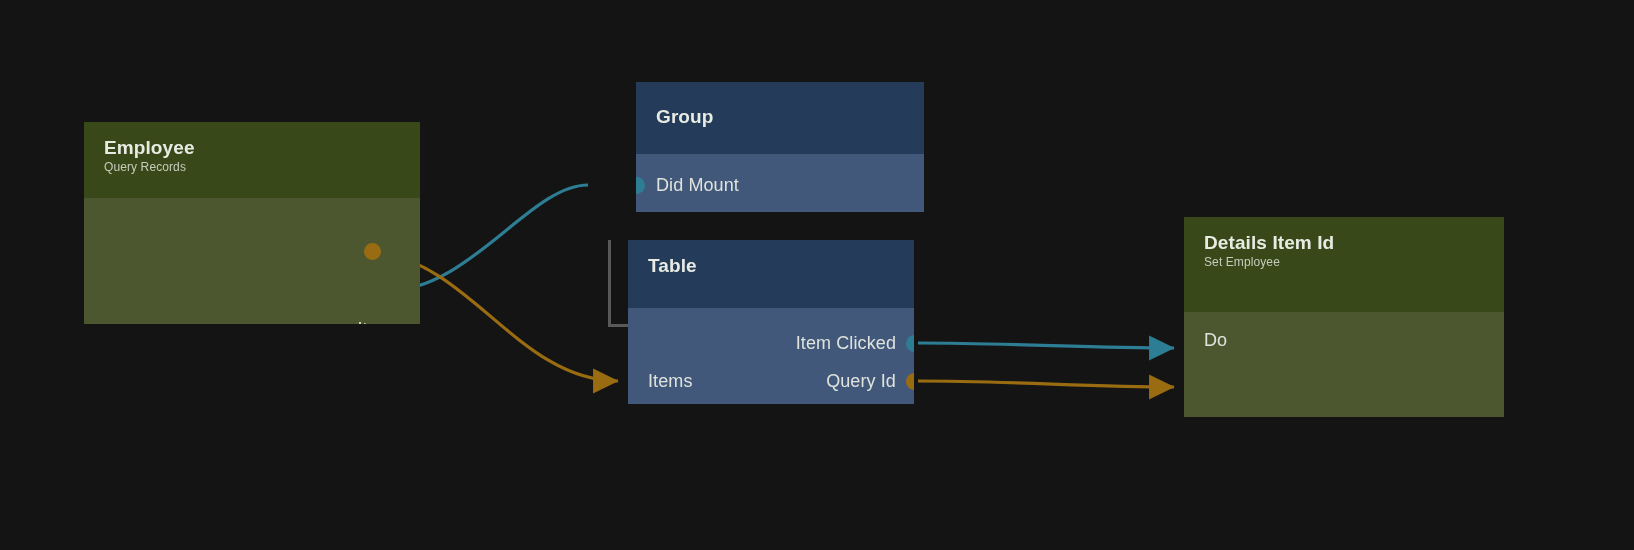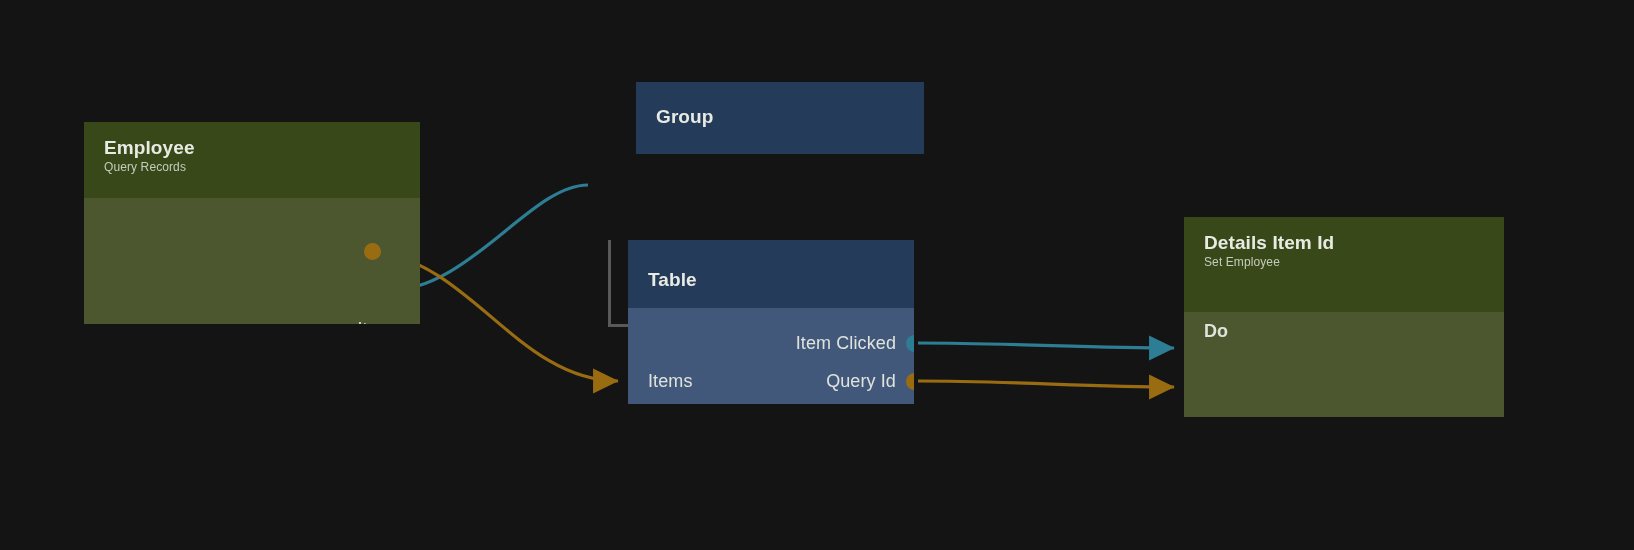--- a/index.html
+++ b/index.html
@@ -134,25 +134,30 @@
       </div>
 
     </div>
     <div class="port-dot dot-amber" style="left:279.5px; top:120.5px;"></div>
   </div>
 
   <div class="node node-blue" style="left:588px; top:82px; width:288px;margin-left:48px;">
     <div class="node-header" style="height:72px; display:flex; align-items:center;">
       <div class="node-title">Group</div>
     </div>
+    <div class="node-body" style="height:58px;">
+      <div class="port-row" style="top:19px;">
+        <span class="port-label left">Did Mount</span>
+      </div>
+    </div>
     <div class="port-dot dot-teal" style="left:-8.5px; top:94.5px;"></div>
   </div>
 
   <div class="node node-blue" style="left:628px; top:240px; width:286px;">
-    <div class="node-header" style="height:68px; display:flex; align-items:flex-end;">
+    <div class="node-header" style="height:68px; display:flex; align-items:flex-start;">
       <div class="node-title">Table</div>
     </div>
     <div class="node-body" style="height:96px;">
       <div class="port-row" style="top:23px;">
         <span class="port-label right">Item Clicked</span>
       </div>
       <div class="port-row" style="top:61px;">
         <span class="port-label left">Items</span>
       </div>
       <div class="port-row" style="top:61px;">
@@ -162,19 +167,19 @@
     <div class="port-dot dot-teal" style="left:277.5px; top:94.5px;"></div>
     <div class="port-dot dot-amber" style="left:277.5px; top:132.5px;"></div>
   </div>
 
   <div class="node node-green" style="left:1184px; top:217px; width:320px;">
     <div class="node-header" style="height:95px;">
       <div class="node-title">Details Item Id</div>
       <div class="node-subtitle">Set Employee</div>
     </div>
     <div class="node-body" style="height:105px;">
-      <div class="port-row" style="top:7px;font-weight:bold;">
+      <div class="port-row" style="top:16px;">
         <span class="port-label left">Do</span>
       </div>
     </div>
   </div>
 
 </div>
 
 </body></html>

